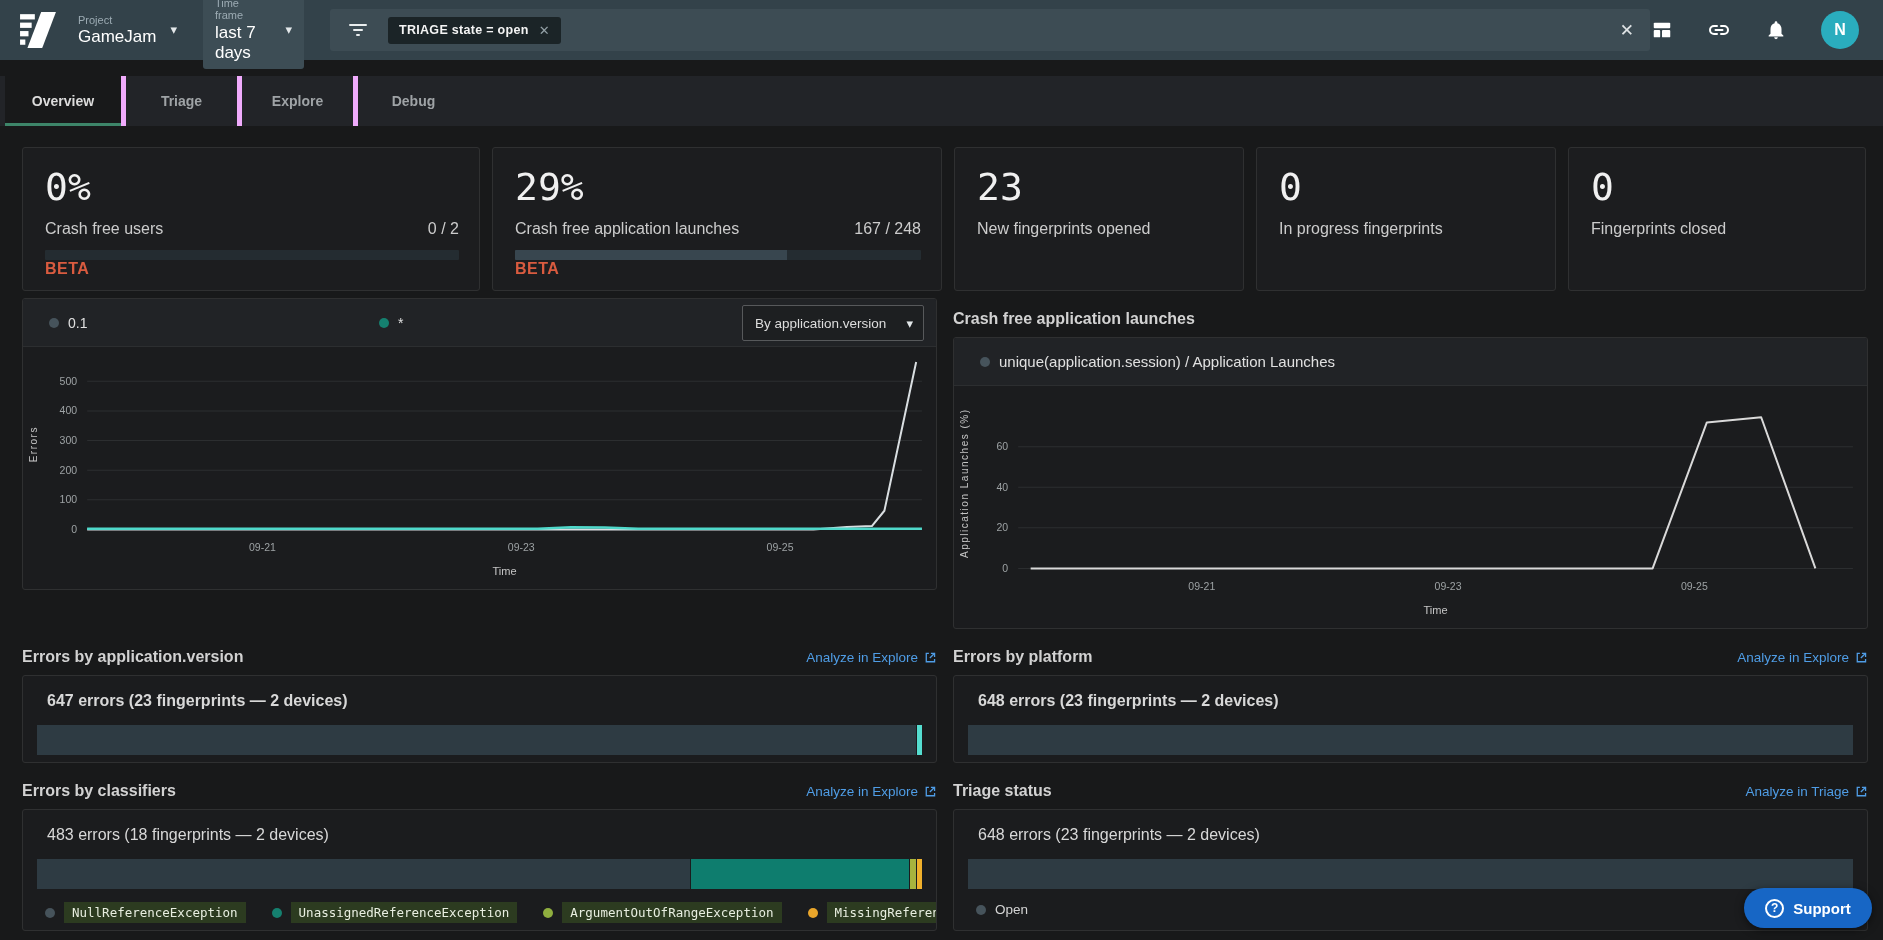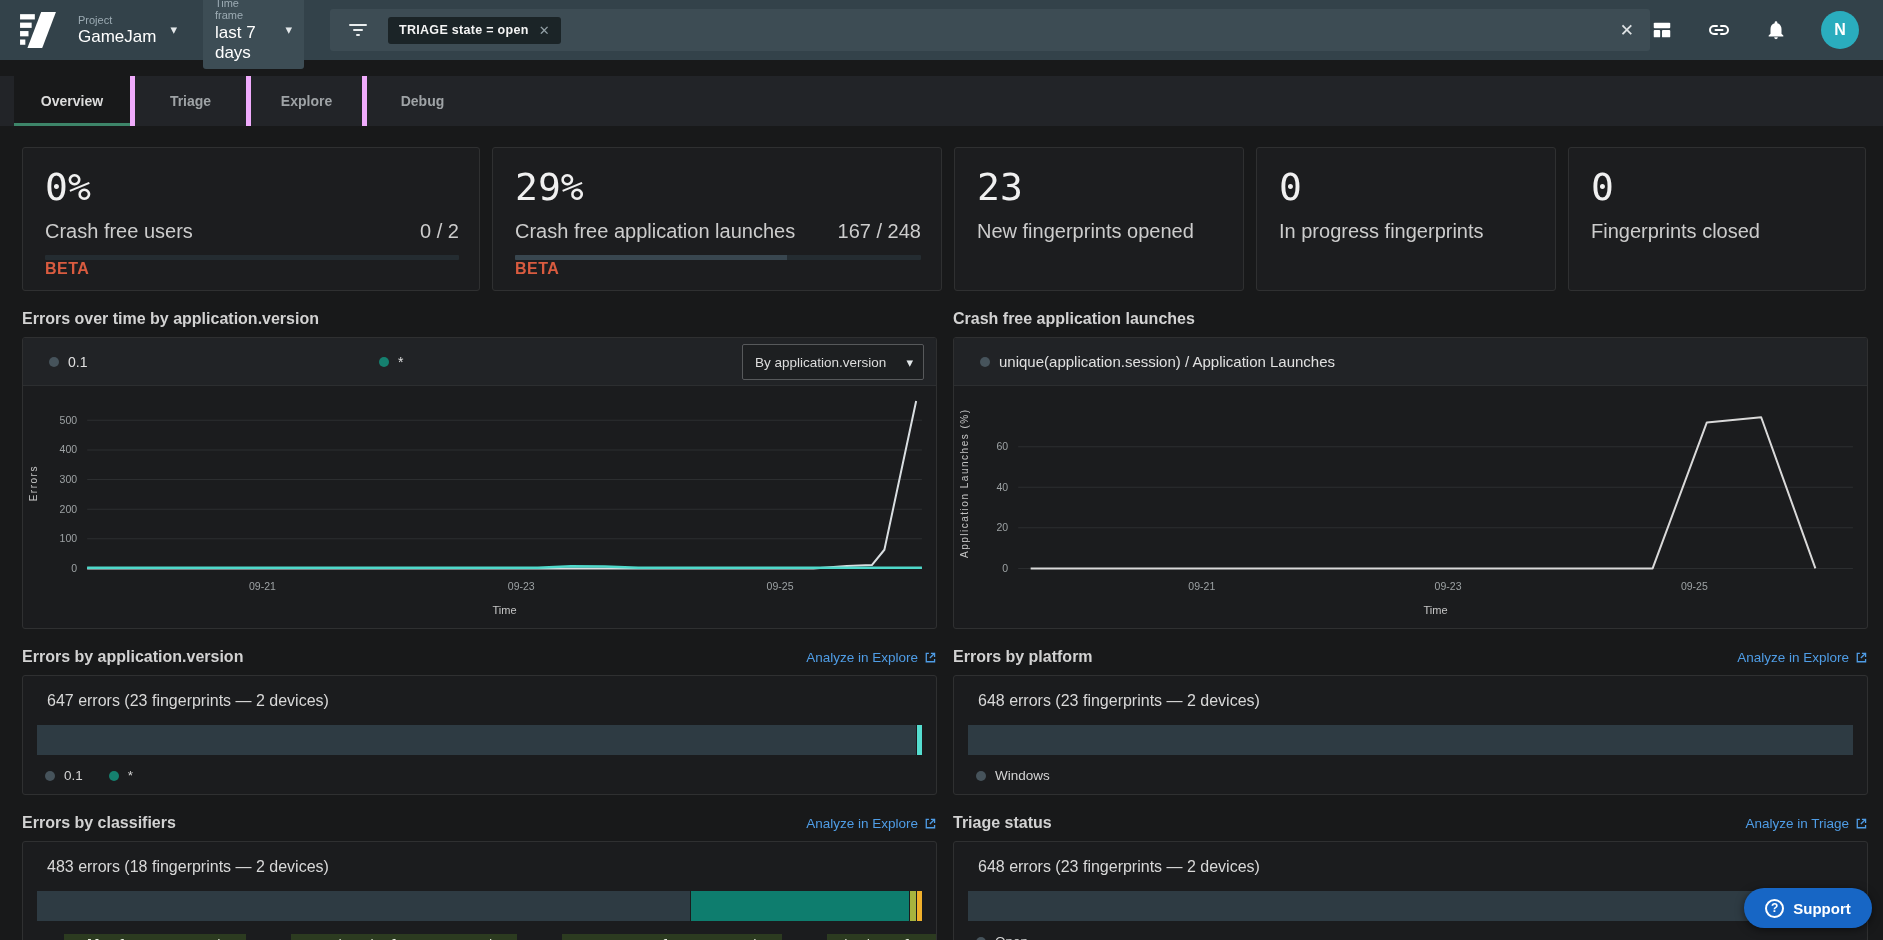--- a/index.html
+++ b/index.html
@@ -37,41 +37,41 @@
   .chip-x { color:#93a0a6; font-size:13px; cursor:pointer; }
   .fb-clear { margin-left:auto; color:#dfe3e5; font-size:17px; cursor:pointer; }
   .top-icons { display:flex; align-items:center; margin-left:auto; gap:33px; }
   .top-icons .ticon { width:24px; height:24px; display:flex; align-items:center; justify-content:center; cursor:pointer; }
   .avatar {
     width:38px; height:38px; border-radius:50%; background:#2aadbe;
     color:#ffffff; font-size:16px; font-weight:bold;
     display:flex; align-items:center; justify-content:center; cursor:pointer;
   }
   
-  .tabbar { margin-top:16px; height:50px; background:#222428; display:flex; padding-left:14px; }
+  .tabbar { margin-top:16px; height:50px; background:#222428; display:flex; padding-left:5px; }
   .tab {
     width:116px; height:100%; display:flex; align-items:center; justify-content:center;
     font-size:14px; font-weight:bold; color:#9fa3a6; cursor:pointer; position:relative;
     background:#222428;
   }
   .tab + .tab { border-left:5px solid #f0abfc; }
   .tab.active { background:#18191a; color:#dcdcdc; }
   .tab.active::after {
     content:""; position:absolute; left:0; right:0; bottom:0; height:3px; background:#3d8569;
   }
   
   .cards-row { display:flex; gap:12px; padding:21px 15px 0 22px; }
   .card {
     background:#1c1d1f; border:1px solid #2f3031; border-radius:3px;
     height:144px; padding:18px 20px 12px 22px; display:flex; flex-direction:column;
   }
   .card.w1 { width:458px; } .card.w2 { width:450px; }
   .card.w3 { width:290px; } .card.w4 { width:300px; } .card.w5 { width:298px; }
   .stat-value { font-family:"DejaVu Sans Mono", monospace; font-size:38px; color:#f0f0f0; line-height:1.15; }
-  .stat-labelrow { margin-top:10px; display:flex; justify-content:space-between; font-size:20px; color:#cccccc; }
+  .stat-labelrow { margin-top:10px; display:flex; justify-content:space-between; font-size:16px; color:#cccccc; }
   .stat-progress { margin-top:12px; height:14px; background:#242c31; border-radius:1px; overflow:hidden; }
   .stat-progress-fill { height:100%; background:#38464f; }
   .beta { margin-top:auto; font-size:16px; font-weight:bold; color:#d95b3f; letter-spacing:.5px; }
   
   .row2 { display:grid; grid-template-columns:915px 915px; column-gap:16px; padding:0 15px 0 22px; }
   .sec-head {
     margin-top:17px; height:22px; display:flex; align-items:center; justify-content:space-between;
   }
   .sec-title { font-size:16px; font-weight:bold; color:#d2d2d2; }
   .sec-link { display:flex; align-items:center; gap:6px; color:#4f9de6; font-size:13.5px; cursor:pointer; }
@@ -93,21 +93,21 @@
     display:flex; align-items:center; justify-content:space-between;
     padding:0 10px 0 12px; font-size:13.5px; color:#dddddd; cursor:pointer; gap:10px;
   }
   .chart-wrap { flex:1; }
   svg.chart { display:block; width:100%; height:100%; }
   svg .tick { font-family:"Liberation Sans", sans-serif; font-size:10.5px; fill:#9da2a4; }
   svg .axis-title-x { font-family:"Liberation Sans", sans-serif; font-size:11px; fill:#c6c6c6; }
   svg .axis-title-y { font-family:"Liberation Sans", sans-serif; font-size:10px; fill:#c6c6c6; letter-spacing:1.5px; }
   
   .bd-panel { padding:16px 14px 14px 14px; }
-  .rowA .bd-panel { height:120px; }
+  .rowA .bd-panel { height:88px;font-weight:bold; }
   .rowB .bd-panel { height:122px; }
   .bd-summary { font-size:16px; color:#d8d8d8; padding-left:10px; }
   .seg-bar { margin-top:15px; height:30px; display:flex; gap:1px; background:#1b1c1e; }
   .seg { height:100%; }
   .bd-legend { margin-top:13px; padding-left:8px; display:flex; align-items:center; gap:26px; }
   .bd-leg-item { display:flex; align-items:center; gap:9px; font-size:13.5px; color:#d4d4d4; }
   .bd-leg-item .chiplab {
     background:#2c3b20; color:#e8eee0; font-family:"DejaVu Sans Mono", monospace;
     font-size:12.5px; padding:3px 8px;
   }
@@ -246,23 +246,20 @@
   <div class="card w5">
     <div class="stat-value">0</div>
     <div class="stat-labelrow">
       <span>Fingerprints closed</span>
     </div>
   </div>
 </div>
 
 <div class="row2">
   <section>
-    <div class="sec-head">
-      <span class="sec-title">Errors over time by application.version</span>
-    </div>
     <div class="panel chart-panel">
       <div class="chart-legend">
         <span class="leg-item">
           <span class="dot" id="dot-l0" style="background: rgb(70, 83, 91);"></span>
           <span>0.1</span>
         </span>
         <span class="leg-item">
           <span class="dot" id="dot-l1" style="background: rgb(21, 128, 111);"></span>
           <span>*</span>
         </span>

